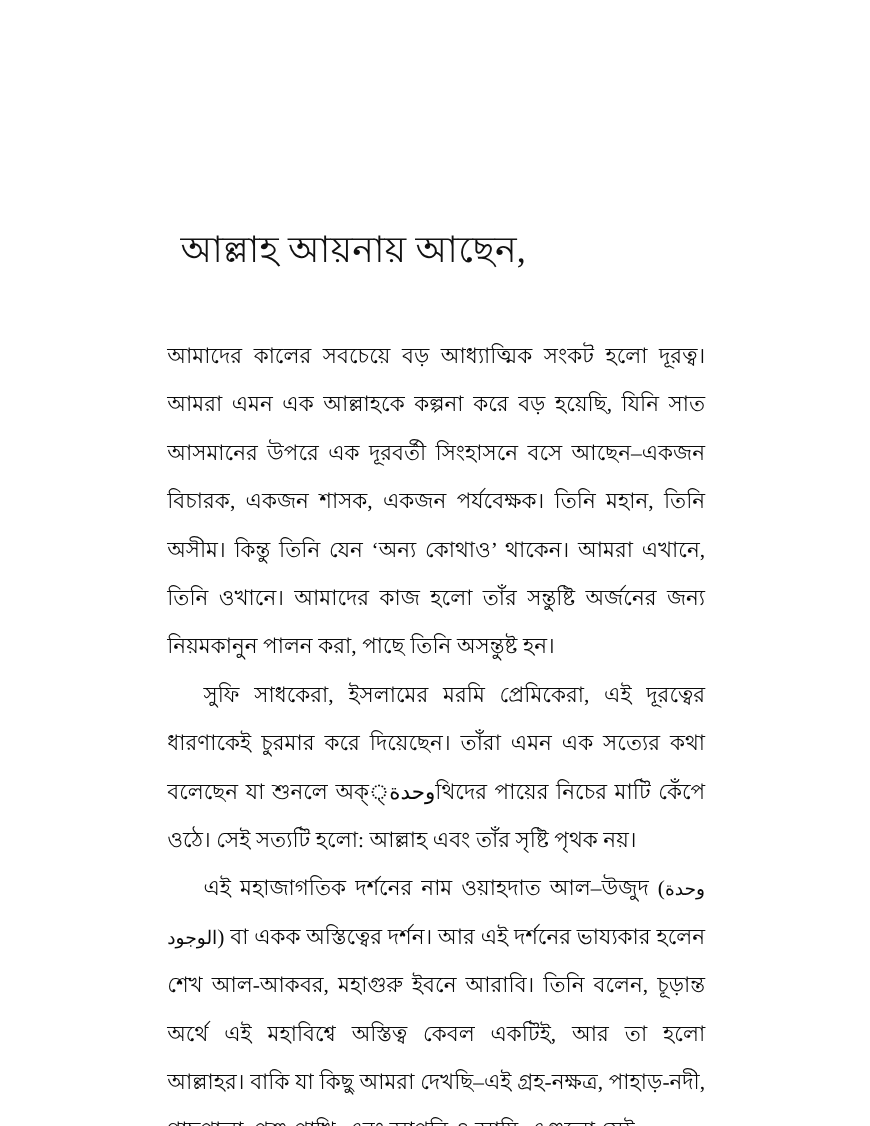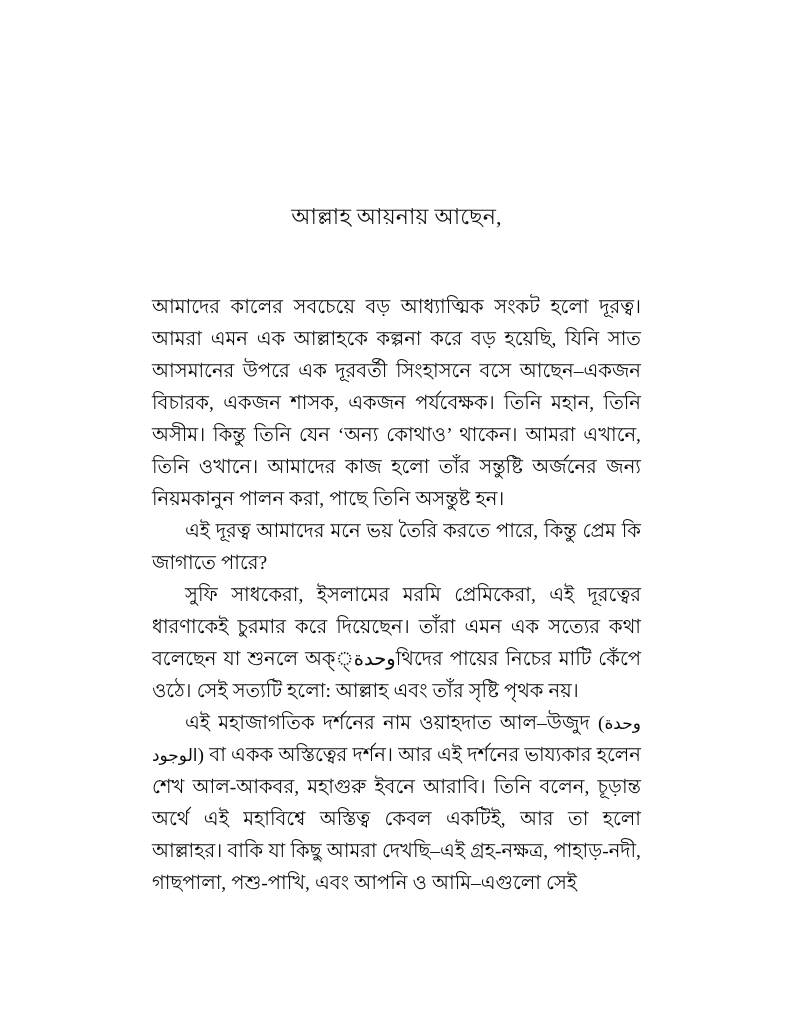--- a/index.html
+++ b/index.html
@@ -21,42 +21,42 @@
     background: #ffffff;
     box-sizing: border-box;
   }
   .content {
     position: absolute;
     left: 152px;
     top: 0;
     width: 489px;
   }
   .chapter-title {
-    margin: 0;
+    margin: 12px;
     padding-top: 196px;
-    text-align: center;
-    font-size: 22px;
+    text-align: left;
+    font-size: 33px;
     line-height: 41px;
     font-weight: 400;
     letter-spacing: 0.2px;
     color: #111111;
   }
   .chapter-title .tline {
     display: block;
     white-space: nowrap;
   }
   .body-block {
     margin-top: 54px;
   }
   p.para {
     margin: 0;
     text-align: justify;
     text-justify: inter-word;
     font-size: 19.5px;
-    line-height: 32px;
+    line-height: 44px;
     color: #0a0a0a;
     word-spacing: 0.2px;
     hyphens: none;
   }
   p.para.indent {
     text-indent: 33px;
   }
   .arabic {
     font-family: "DejaVu Sans", "Liberation Sans", sans-serif;
     direction: rtl;
@@ -71,21 +71,20 @@
   <div class="content">
 
     <h1 class="chapter-title">
       <span class="tline">আল্লাহ আয়নায় আছেন,</span>
     </h1>
 
     <div class="body-block">
 
       <p class="para">আমাদের কালের সবচেয়ে বড় আধ্যাত্মিক সংকট হলো দূরত্ব। আমরা এমন এক আল্লাহকে কল্পনা করে বড় হয়েছি, যিনি সাত আসমানের উপরে এক দূরবর্তী সিংহাসনে বসে আছেন–একজন বিচারক, একজন শাসক, একজন পর্যবেক্ষক। তিনি মহান, তিনি অসীম। কিন্তু তিনি যেন ‘অন্য কোথাও’ থাকেন। আমরা এখানে, তিনি ওখানে। আমাদের কাজ হলো তাঁর সন্তুষ্টি অর্জনের জন্য নিয়মকানুন পালন করা, পাছে তিনি অসন্তুষ্ট হন।</p>
 
-      <p class="para indent">এই দূরত্ব আমাদের মনে ভয় তৈরি করতে পারে, কিন্তু প্রেম কি জাগাতে পারে?</p>
 
       <p class="para indent">সুফি সাধকেরা, ইসলামের মরমি প্রেমিকেরা, এই দূরত্বের ধারণাকেই চুরমার করে দিয়েছেন। তাঁরা এমন এক সত্যের কথা বলেছেন যা শুনলে অক্وحدة্থিদের পায়ের নিচের মাটি কেঁপে ওঠে। সেই সত্যটি হলো: আল্লাহ এবং তাঁর সৃষ্টি পৃথক নয়।</p>
 
       <p class="para indent"><span>এই মহাজাগতিক দর্শনের নাম ওয়াহদাত আল–উজুদ (</span><span class="arabic">وحدة الوجود</span><span>) বা একক অস্তিত্বের দর্শন। আর এই দর্শনের ভায্যকার হলেন শেখ আল-আকবর, মহাগুরু ইবনে আরাবি। তিনি বলেন, চূড়ান্ত অর্থে এই মহাবিশ্বে অস্তিত্ব কেবল একটিই, আর তা হলো আল্লাহর। বাকি যা কিছু আমরা দেখছি–এই গ্রহ-নক্ষত্র, পাহাড়-নদী, গাছপালা, পশু-পাখি, এবং আপনি ও আমি–এগুলো সেই</span></p>
 
     </div>
   </div>
 </div>
 
 </body></html>

